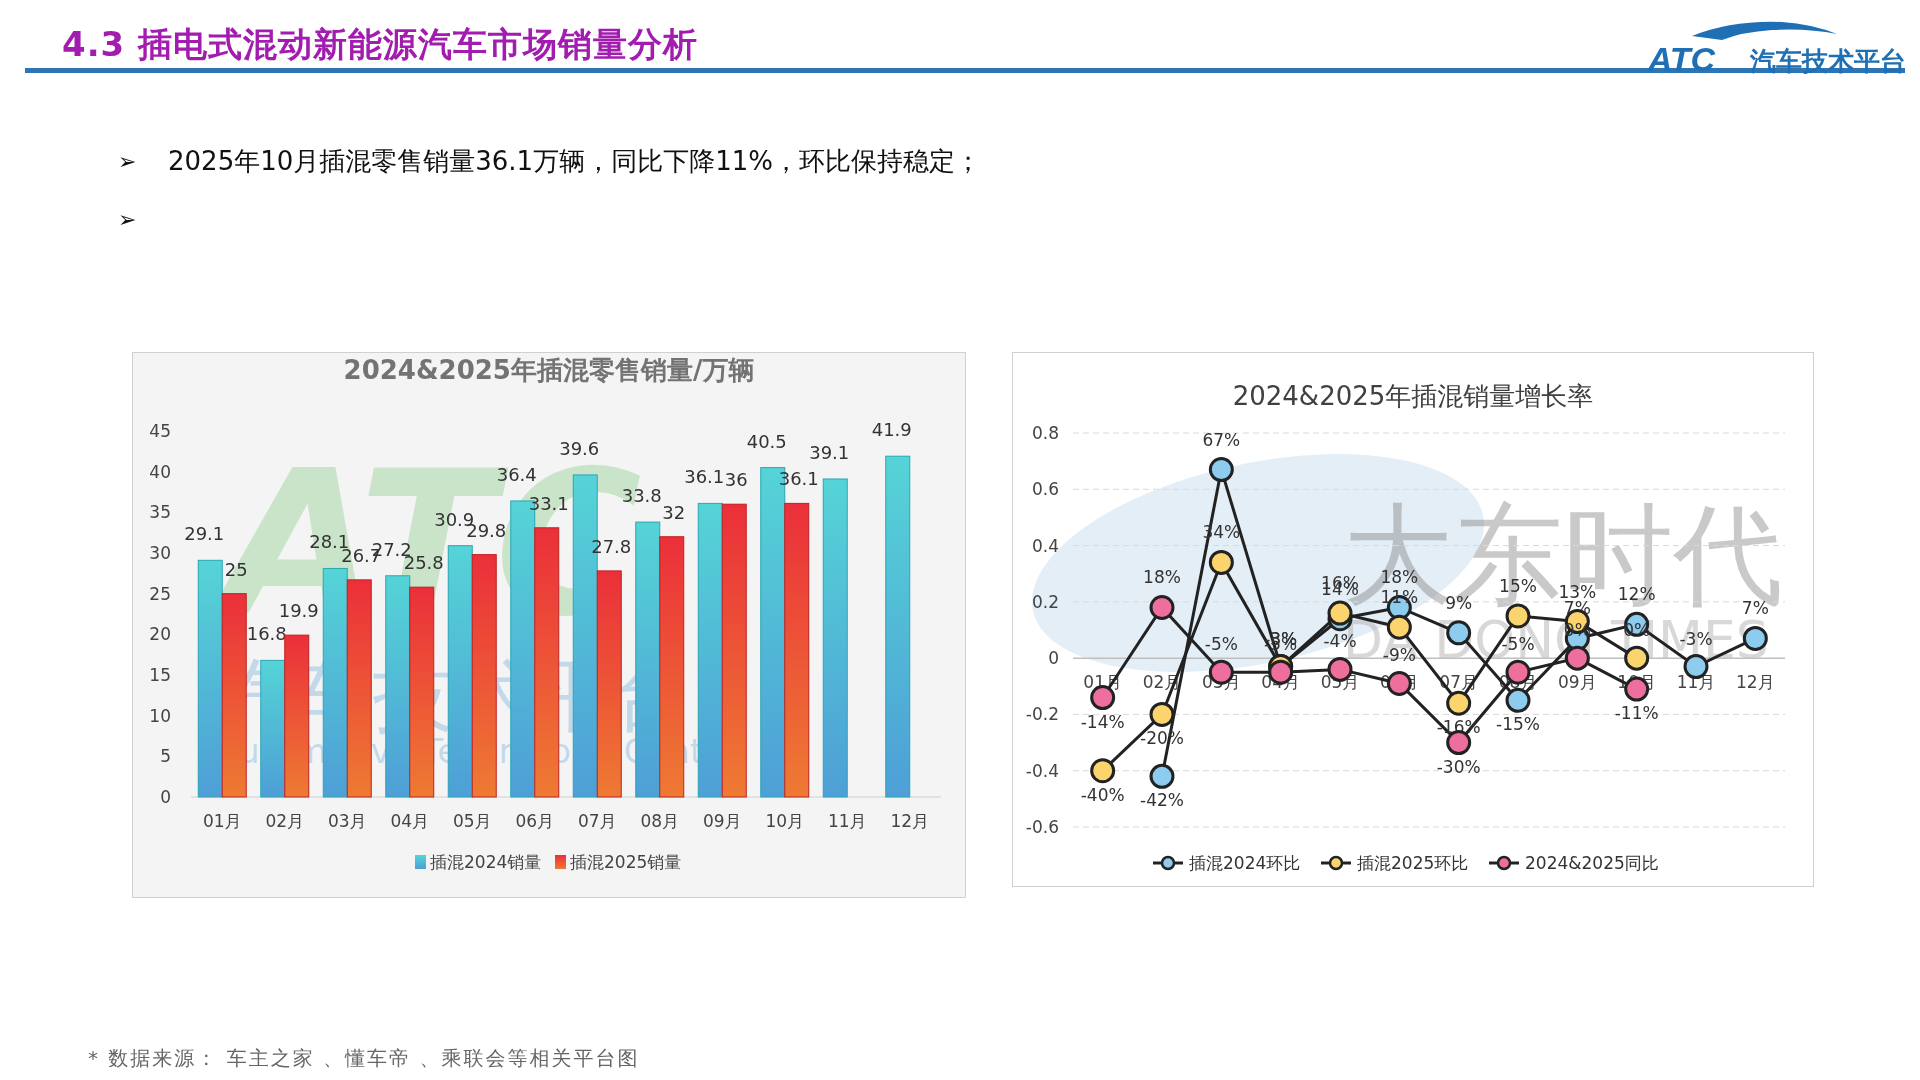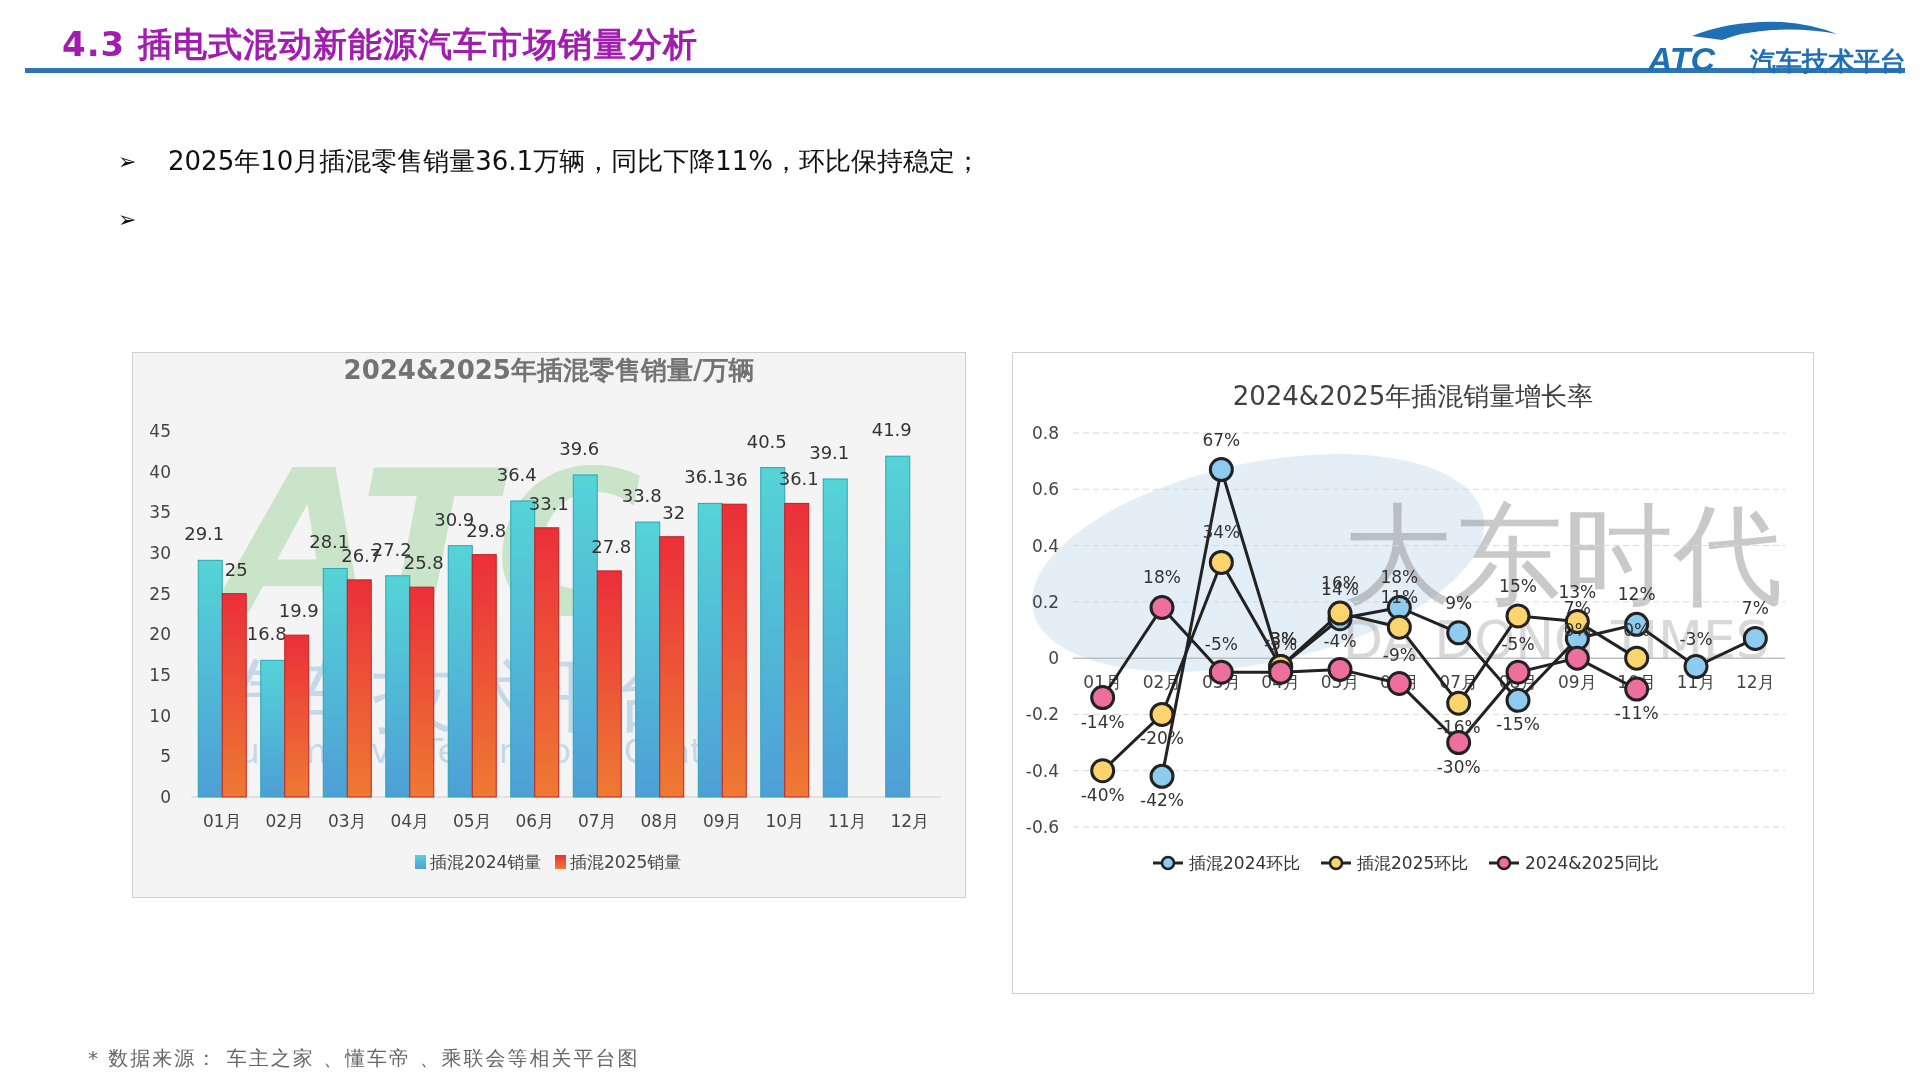--- a/index.html
+++ b/index.html
@@ -7,21 +7,21 @@
   .title { position:absolute; left:62px; top:22px; font-size:34px; font-weight:bold; color:#a21caf; letter-spacing:1px; }
   .title-bar { position:absolute; left:25px; top:68px; width:1880px; height:5px; background:#2E75B6; }
   .logo { position:absolute; right:18px; top:14px; width:280px; height:70px; }
   .logo-text { position:absolute; right:14px; top:44px; font-size:26px; color:#1F6FB5; font-weight:bold; }
   .logo-atc { position:absolute; right:205px; top:40px; font-size:34px; font-style:italic; font-weight:900; color:#1F6FB5; font-family:"Liberation Sans", sans-serif; }
   .bullets { position:absolute; left:118px; top:132px; }
   .bullet { display:flex; align-items:center; font-size:26px; height:58px; color:#111; }
   .bullet .arrow { width:50px; font-size:22px; }
   .panel { position:absolute; border:1.5px solid #d0d0d0; }
   .panel.left { left:132px; top:352px; width:834px; height:546px; background:#f4f4f4; }
-  .panel.right { left:1012px; top:352px; width:802px; height:642px; background:#fff; }
+  .panel.right { left:1012px; top:352px; width:802px; height:535px; background:#fff; }
   .chart-title-l { position:absolute; top:0; width:100%; text-align:center; font-size:26px; font-weight:bold; color:#737373; }
   .chart-title-r { position:absolute; top:26px; width:100%; text-align:center; font-size:26px; color:#404040; }
   .footnote { position:absolute; left:88px; top:1045px; font-size:20px; color:#666; letter-spacing:2px; }
   svg text { font-family:"DejaVu Sans", sans-serif; }
 </style>
 </head>
 <body>
 
 <div class="title">4.3 插电式混动新能源汽车市场销量分析</div>
 <div class="title-bar"></div>

